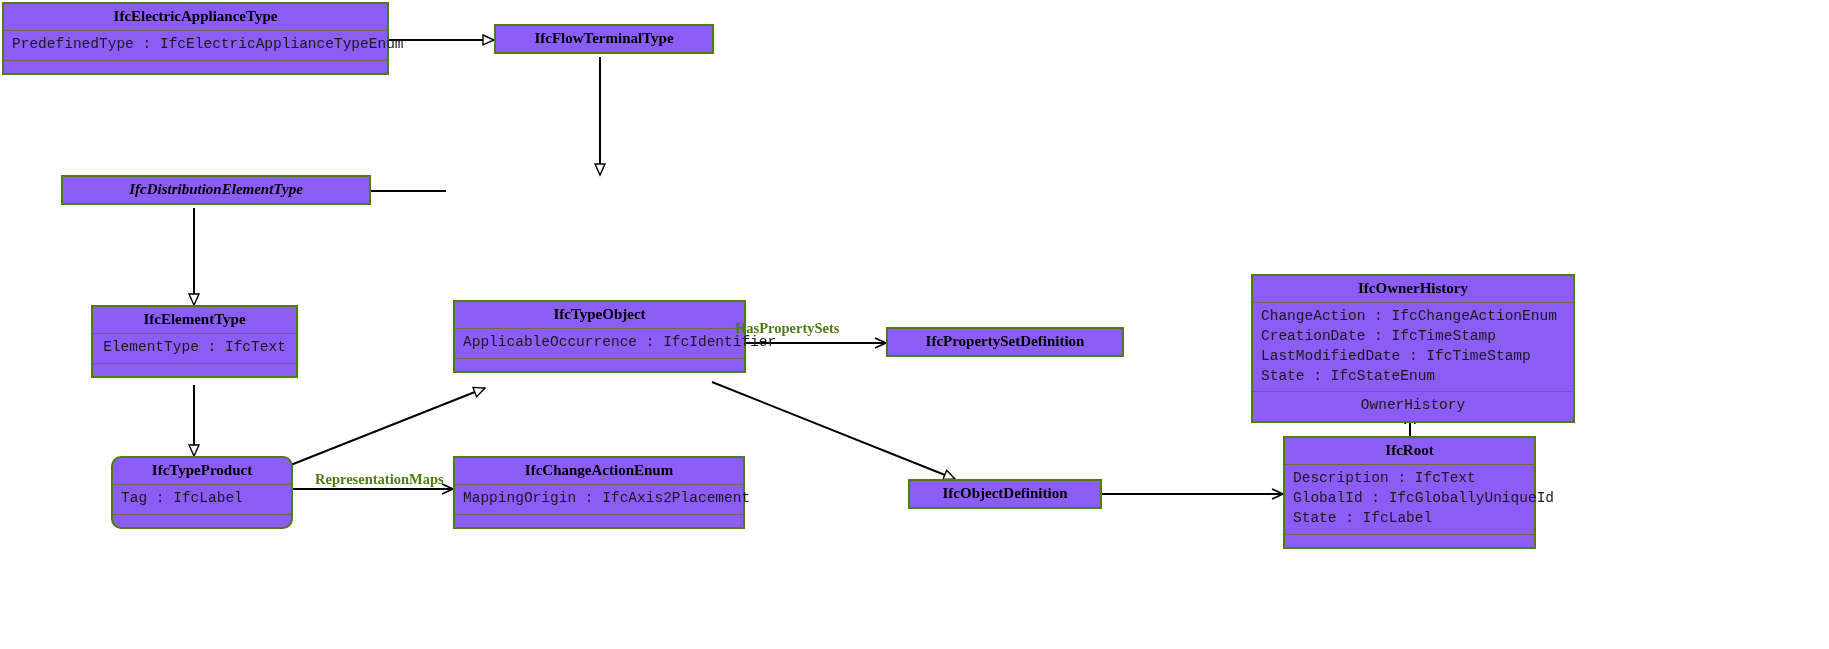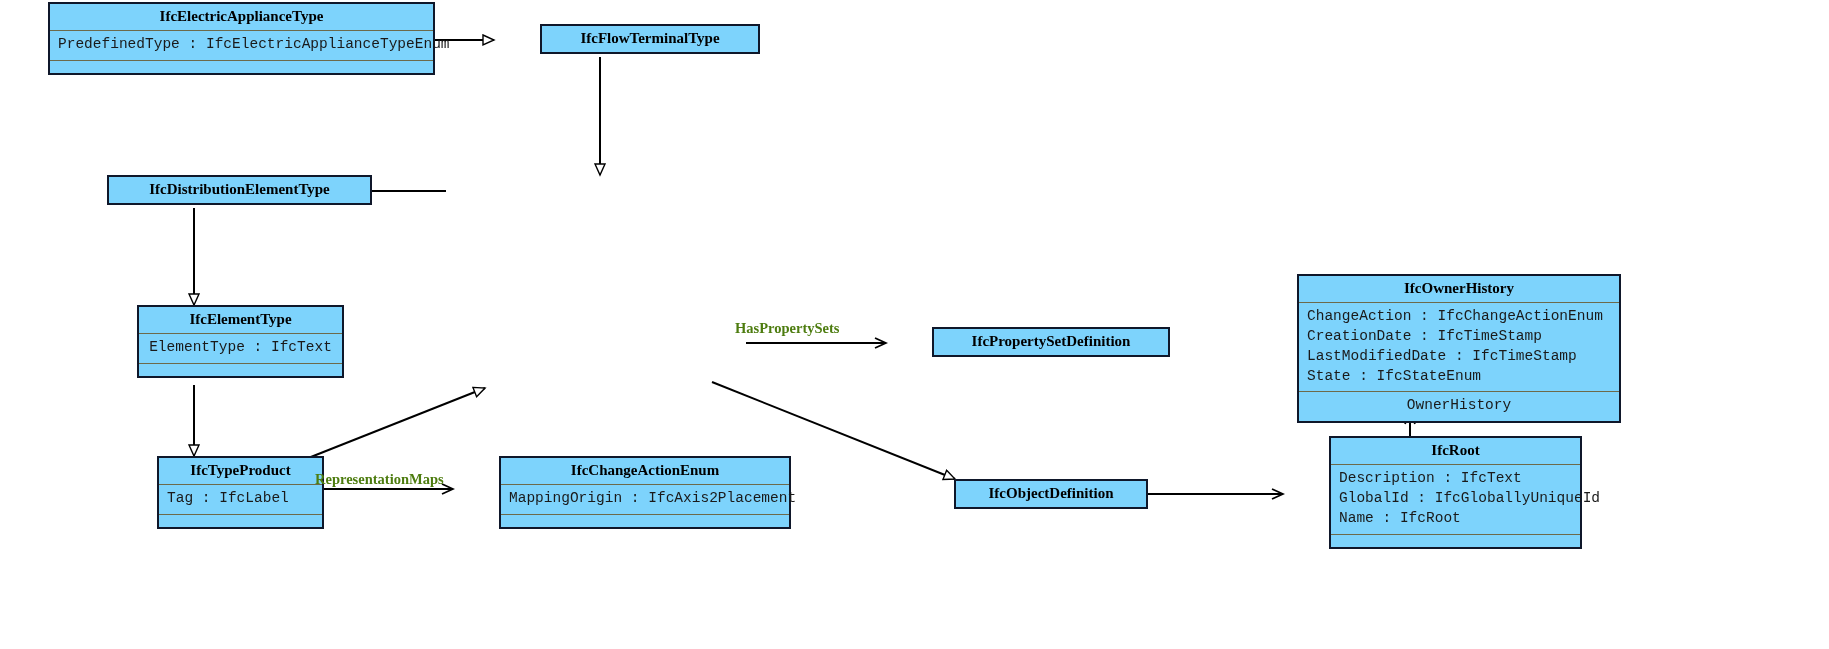--- a/index.html
+++ b/index.html
@@ -9,25 +9,24 @@
     background:#ffffff;
     font-family:"Liberation Serif","DejaVu Serif",serif;
     position:relative;
     overflow:hidden;
   }
   #canvas{position:absolute;left:0;top:0;width:1829px;height:649px;}
   svg.edges{position:absolute;left:0;top:0;width:1829px;height:649px;pointer-events:none;}
 
   .uml-class{
     position:absolute;
-    background:#7dd3fc;
-    border:2px solid #0f172a;
+    background:#8b5cf6;
+    border:2px solid #4d7c0f;
     box-sizing:border-box;
     z-index:5;
-    margin-left:46px;
   }
   .uml-title{
     text-align:center;
     font-weight:bold;
     font-size:15px;
     line-height:1.0;
     padding:5px 6px 6px 6px;
     color:#000;
     white-space:nowrap;
   }
@@ -124,56 +123,65 @@
       <div>PredefinedType : IfcElectricApplianceTypeEnum</div>
     </div>
     <div class="uml-sep"></div>
     <div class="uml-empty"></div>
   </div>
 
   <div class="uml-class" style="left:494px;top:24px;width:220px;">
     <div class="uml-title">IfcFlowTerminalType</div>
   </div>
 
-  <div class="uml-class" style="left:61px;top:175px;width:265px;">
+  <div class="uml-class" style="left:61px;top:175px;width:310px;font-style:italic;">
     <div class="uml-title">IfcDistributionElementType</div>
   </div>
 
 
   <div class="uml-class" style="left:91px;top:305px;width:207px;">
     <div class="uml-title">IfcElementType</div>
     <div class="uml-sep"></div>
     <div class="uml-attrs centered">
       <div>ElementType : IfcText</div>
     </div>
     <div class="uml-sep"></div>
     <div class="uml-empty"></div>
   </div>
 
+  <div class="uml-class" style="left:453px;top:300px;width:293px;">
+    <div class="uml-title">IfcTypeObject</div>
+    <div class="uml-sep"></div>
+    <div class="uml-attrs centered">
+      <div>ApplicableOccurrence : IfcIdentifier</div>
+    </div>
+    <div class="uml-sep"></div>
+    <div class="uml-empty"></div>
+  </div>
 
   <div class="uml-class" style="left:886px;top:327px;width:238px;">
     <div class="uml-title">IfcPropertySetDefinition</div>
   </div>
 
   <div class="uml-class" style="left:1251px;top:274px;width:324px;">
     <div class="uml-title">IfcOwnerHistory</div>
     <div class="uml-sep"></div>
     <div class="uml-attrs">
       <div>ChangeAction : IfcChangeActionEnum</div>
       <div>CreationDate : IfcTimeStamp</div>
       <div>LastModifiedDate : IfcTimeStamp</div>
       <div>State : IfcStateEnum</div>
     </div>
     <div class="uml-sep"></div>
     <div class="uml-attrs centered">
       <div>OwnerHistory</div>
     </div>
   </div>
 
-  <div class="uml-class" style="left:111px;top:456px;width:167px;">
+  <div class="uml-class" style="left:111px;top:456px;width:182px;border-radius:10px;">
     <div class="uml-title">IfcTypeProduct</div>
     <div class="uml-sep"></div>
     <div class="uml-attrs">
       <div>Tag : IfcLabel</div>
     </div>
     <div class="uml-sep"></div>
     <div class="uml-empty"></div>
   </div>
 
   <div class="uml-class" style="left:453px;top:456px;width:292px;">
@@ -189,21 +197,21 @@
   <div class="uml-class" style="left:908px;top:479px;width:194px;">
     <div class="uml-title">IfcObjectDefinition</div>
   </div>
 
   <div class="uml-class" style="left:1283px;top:436px;width:253px;">
     <div class="uml-title">IfcRoot</div>
     <div class="uml-sep"></div>
     <div class="uml-attrs">
       <div>Description : IfcText</div>
       <div>GlobalId : IfcGloballyUniqueId</div>
-      <div>Name : IfcRoot</div>
+      <div>State : IfcLabel</div>
     </div>
     <div class="uml-sep"></div>
     <div class="uml-empty"></div>
   </div>
 
   <div class="edge-label" style="left:735px;top:320px;">HasPropertySets</div>
 
   <div class="edge-label" style="left:315px;top:471px;">RepresentationMaps</div>
 
 </div>

